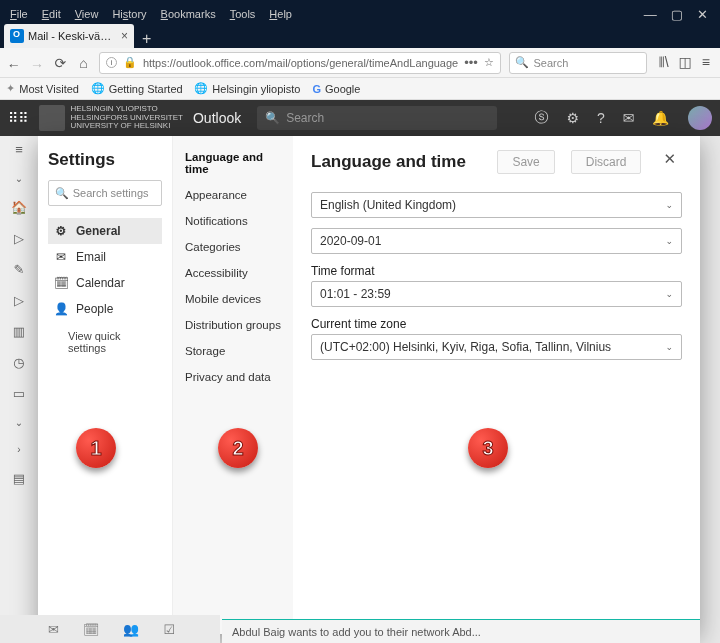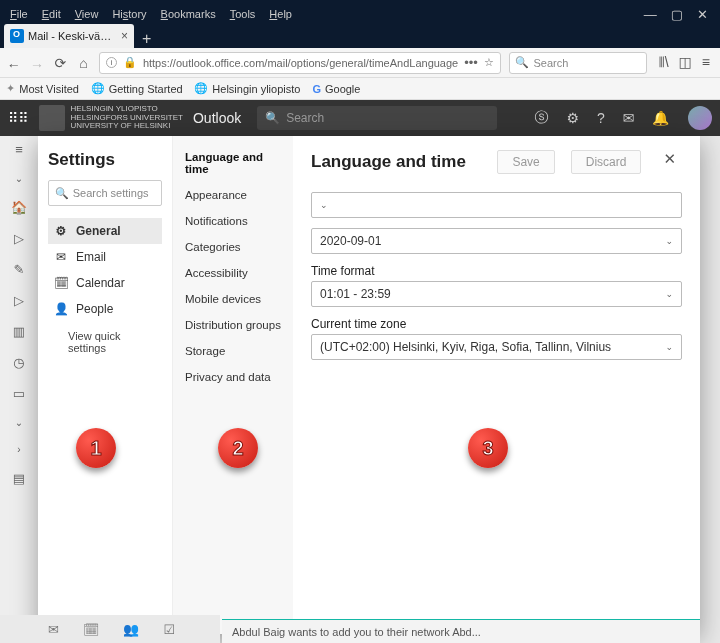--- a/index.html
+++ b/index.html
@@ -222,20 +222,21 @@
       <div class="hdr">
         <h3>Language and time</h3>
         <div class="hdrbtns">
           <div class="btn">Save</div>
           <div class="btn">Discard</div>
           <div class="closex">✕</div>
         </div>
       </div>
       <div class="field">
         <div class="select">
+            <span>English (United Kingdom)</span>
             <span class="chev">⌄</span>
           </div>
       </div>
       <div class="field">
         <div class="select">
             <span>2020-09-01</span>
             <span class="chev">⌄</span>
           </div>
       </div>
       <div class="field">

